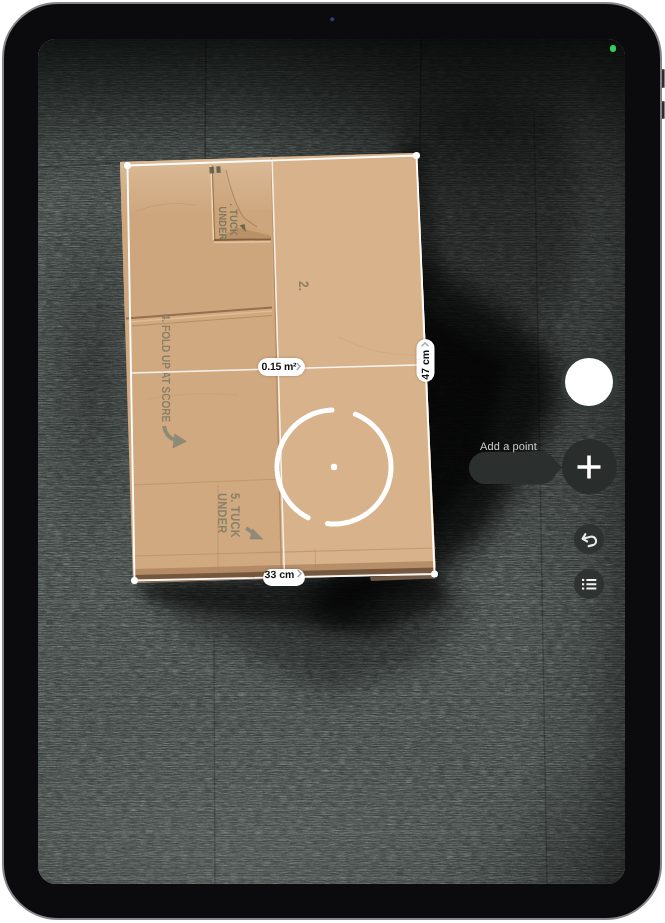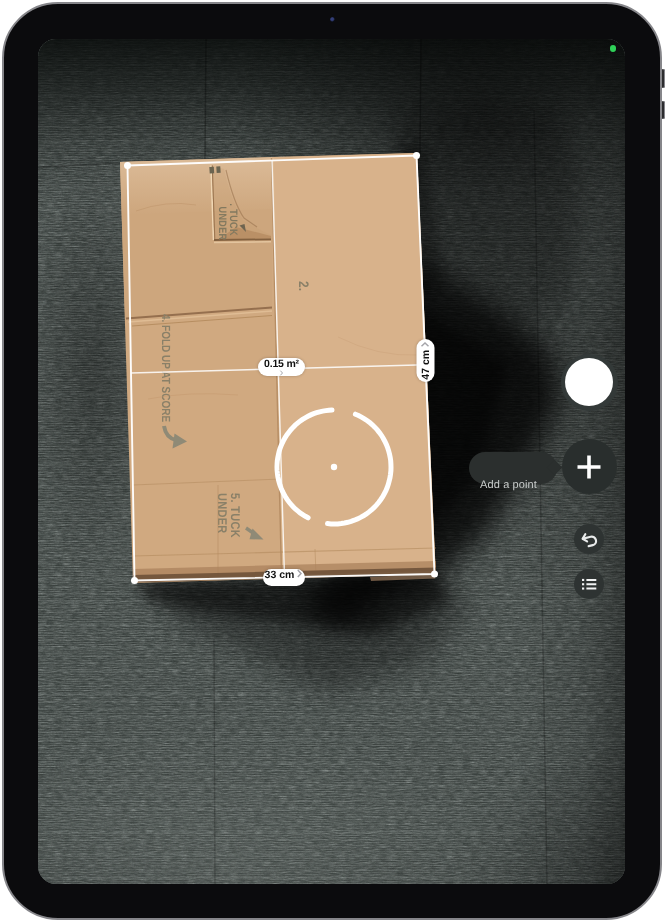--- a/index.html
+++ b/index.html
@@ -184,21 +184,21 @@
       <g stroke="#fff" stroke-width="5" fill="none" stroke-linecap="round">
         <path d="M294.0,371.0 L290.9,371.2 L287.8,371.6 L284.7,372.1 L281.6,372.8 L278.6,373.7 L275.7,374.7 L272.8,375.9 L270.0,377.3 L267.2,378.8 L264.6,380.4 L262.0,382.2 L259.6,384.2 L257.2,386.2 L255.0,388.4 L252.9,390.7 L250.9,393.2 L249.0,395.7 L247.3,398.3 L245.8,401.0 L244.4,403.8 L243.1,406.7 L242.0,409.6 L241.1,412.6 L240.4,415.7 L239.8,418.7 L239.3,421.8 L239.1,425.0 L239.0,428.1 L239.1,431.2 L239.4,434.3 L239.8,437.4 L240.4,440.5 L241.2,443.5 L242.1,446.5 L243.2,449.4 L244.4,452.3 L245.9,455.1 L247.4,457.8 L249.1,460.4 L251.0,463.0 L253.0,465.4 L255.1,467.7 L257.3,469.9 L259.7,471.9 L262.1,473.9 L264.7,475.6 L267.4,477.3 L270.1,478.8"></path>
         <path d="M289.5,484.6 L292.9,484.9 L296.4,485.0 L299.8,484.9 L303.2,484.5 L306.5,484.0 L309.8,483.3 L313.1,482.4 L316.3,481.2 L319.5,479.9 L322.6,478.4 L325.5,476.8 L328.4,474.9 L331.1,472.9 L333.8,470.7 L336.2,468.4 L338.6,465.9 L340.8,463.3 L342.8,460.5 L344.7,457.7 L346.3,454.7 L347.9,451.7 L349.2,448.5 L350.3,445.3 L351.2,442.0 L352.0,438.7 L352.5,435.3 L352.9,431.9 L353.0,428.5 L352.9,425.1 L352.7,421.7 L352.2,418.4 L351.5,415.0 L350.6,411.7 L349.6,408.5 L348.3,405.3 L346.8,402.2 L345.2,399.2 L343.4,396.3 L341.4,393.6 L339.3,390.9 L337.0,388.4 L334.6,386.0 L332.0,383.8 L329.3,381.7 L326.4,379.8 L323.5,378.1 L320.5,376.5 L317.4,375.2"></path>
       </g>
 
       <circle cx="296" cy="428" r="3.2" fill="#fff"></circle>
     </g>
   </svg>
 </div>
 
-<div class="abs" style="left:258px;top:357.5px;width:47px;height:18px;border-radius:9px;background:#fff;display:flex;align-items:center;justify-content:center;gap:0;box-shadow:0 0 3px rgba(0,0,0,0.25);flex-direction:column;">
+<div class="abs" style="left:258px;top:357.5px;width:47px;height:18px;border-radius:9px;background:#fff;display:flex;align-items:center;justify-content:center;gap:0;box-shadow:0 0 3px rgba(0,0,0,0.25);">
   <span style="font-size:10.5px;font-weight:bold;color:#111;letter-spacing:-0.2px;">0.15 m²</span>
   <svg width="5" height="9" viewBox="0 0 5 9">
       <polyline points="0.8,1 4,4.5 0.8,8" stroke="#a5a5aa" stroke-width="1.5" fill="none"></polyline>
     </svg>
 </div>
 
 <div class="abs" style="left:403.6px;top:352.1px;width:42.5px;height:17.5px;border-radius:9px;background:#fff;display:flex;align-items:center;justify-content:center;gap:3px;transform:rotate(-90deg);box-shadow:0 0 3px rgba(0,0,0,0.25);">
   <span style="font-size:10.5px;font-weight:bold;color:#111;">47 cm</span>
   <svg width="5" height="9" viewBox="0 0 5 9">
       <polyline points="0.8,1 4,4.5 0.8,8" stroke="#a5a5aa" stroke-width="1.5" fill="none"></polyline>
@@ -213,21 +213,21 @@
 </div>
 
 <div class="abs" style="left:560.5px;top:353.5px;width:57px;height:57px;border-radius:50%;background:#333938;"></div>
 
 <div class="abs" style="left:565px;top:358px;width:48px;height:48px;border-radius:50%;background:#fff;"></div>
 
 <div class="abs" style="left:469px;top:452px;width:88px;height:31.5px;border-radius:16px;background:#2b2f2e;"></div>
 
 <div class="abs" style="left:549px;top:461.5px;width:11px;height:11px;background:#2b2f2e;transform:rotate(45deg);"></div>
 
-<div class="abs" style="left:469px;top:469px;width:88px;height:31.5px;display:flex;align-items:center;justify-content:center;padding-right:9px;box-sizing:border-box;">
+<div class="abs" style="left:469px;top:431px;width:88px;height:31.5px;display:flex;align-items:center;justify-content:center;padding-right:9px;box-sizing:border-box;">
   <span style="font-size:11px;color:#c9cdcc;letter-spacing:0.1px;">Add a point</span>
 </div>
 
 <div class="abs" style="left:561.5px;top:439.3px;width:55px;height:55px;border-radius:50%;background:#292e2d;display:flex;align-items:center;justify-content:center;">
   <svg width="26" height="26" viewBox="0 0 26 26">
       <path d="M13,1.5 V24.5 M1.5,13 H24.5" stroke="#fff" stroke-width="3.6" stroke-linecap="butt"></path>
     </svg>
 </div>
 
 <div class="abs" style="left:574px;top:523.5px;width:30px;height:30px;border-radius:50%;background:#2e3332;display:flex;align-items:center;justify-content:center;">

